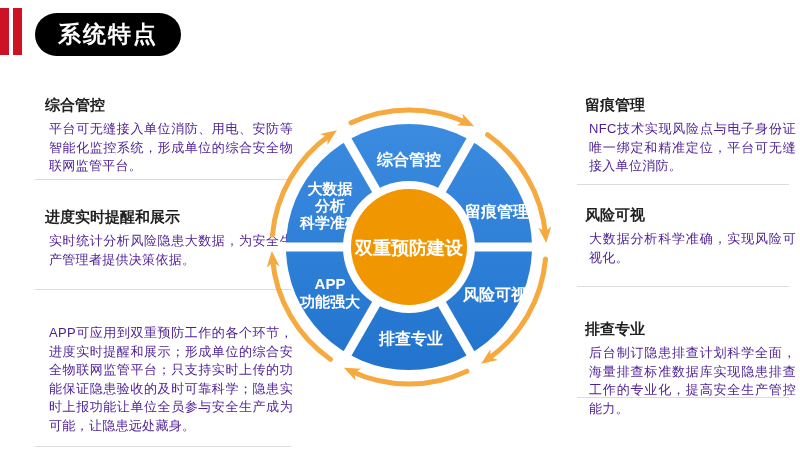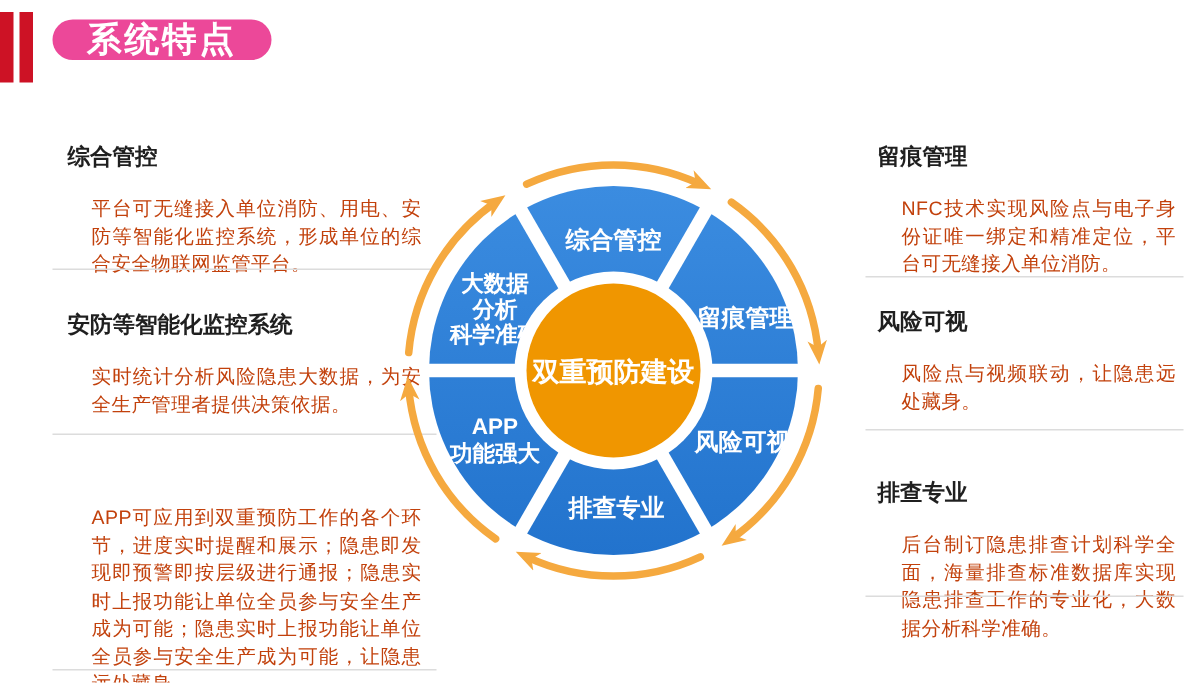--- a/index.html
+++ b/index.html
@@ -6,33 +6,33 @@
   body{
     width:800px;height:455px;position:relative;overflow:hidden;
     background:#ffffff;
     font-family:"Liberation Sans","DejaVu Sans",sans-serif;
   }
   
   .hbar{position:absolute;background:#cd1225;}
   .hbar1{left:0;top:8px;width:9px;height:47px;}
   .hbar2{left:13px;top:8px;width:9px;height:47px;}
   .title-pill{
-    position:absolute;left:35px;top:13px;width:146px;height:27px;
-    background:#ec4899;border-radius:22px;
+    position:absolute;left:35px;top:13px;width:146px;height:43px;
+    background:#000000;border-radius:22px;
     display:flex;align-items:center;justify-content:center;
     color:#ffffff;font-size:23px;font-weight:bold;letter-spacing:2px;
   }
   
   .feature{position:absolute;}
   .feature h3{
     margin:0 0 6px 0;font-size:15px;line-height:18px;
     color:#1f1f1f;font-weight:bold;
   }
   .feature p{
-    margin:16px;font-size:13px;line-height:18.5px;color:#c2410c;
+    margin:4px;font-size:13px;line-height:18.5px;color:#4c1d95;
     letter-spacing:0.3px;text-align:justify;
   }
   .leftcol{left:45px;width:252px;}
   .rightcol{left:585px;width:215px;}
   .divider{position:absolute;height:1px;background:#dcdcdc;}
   .dvl{left:35px;width:256px;}
   .dvr{left:577px;width:212px;}
   
   .wheel{position:absolute;left:254px;top:92px;width:310px;height:310px;}
   .seg-label{fill:#ffffff;font-weight:bold;font-size:16px;text-anchor:middle;
@@ -51,45 +51,45 @@
   <span>系统特点</span>
 </div>
 
 <div class="feature leftcol" style="top:96px">
   <h3>综合管控</h3>
   <p>平台可无缝接入单位消防、用电、安防等智能化监控系统，形成单位的综合安全物联网监管平台。</p>
 </div>
 <div class="divider dvl" style="top:179px"></div>
 
 <div class="feature leftcol" style="top:208px">
-  <h3>安防等智能化监控系统</h3>
+  <h3>进度实时提醒和展示</h3>
   <p>实时统计分析风险隐患大数据，为安全生产管理者提供决策依据。</p>
 </div>
 <div class="divider dvl" style="top:289px"></div>
 
 <div class="feature leftcol" style="top:320px">
-  <p>APP可应用到双重预防工作的各个环节，进度实时提醒和展示；隐患即发现即预警即按层级进行通报；隐患实时上报功能让单位全员参与安全生产成为可能；隐患实时上报功能让单位全员参与安全生产成为可能，让隐患远处藏身。</p>
+  <p>APP可应用到双重预防工作的各个环节，进度实时提醒和展示；形成单位的综合安全物联网监管平台；只支持实时上传的功能保证隐患验收的及时可靠科学；隐患实时上报功能让单位全员参与安全生产成为可能，让隐患远处藏身。</p>
 </div>
 <div class="divider dvl" style="top:446px"></div>
 
 <div class="feature rightcol" style="top:96px">
   <h3>留痕管理</h3>
   <p>NFC技术实现风险点与电子身份证唯一绑定和精准定位，平台可无缝接入单位消防。</p>
 </div>
 <div class="divider dvr" style="top:184px"></div>
 
 <div class="feature rightcol" style="top:206px">
   <h3>风险可视</h3>
-  <p>风险点与视频联动，让隐患远处藏身。</p>
+  <p>大数据分析科学准确，实现风险可视化。</p>
 </div>
 <div class="divider dvr" style="top:286px"></div>
 
 <div class="feature rightcol" style="top:320px">
   <h3>排查专业</h3>
-  <p>后台制订隐患排查计划科学全面，海量排查标准数据库实现隐患排查工作的专业化，大数据分析科学准确。</p>
+  <p>后台制订隐患排查计划科学全面，海量排查标准数据库实现隐患排查工作的专业化，提高安全生产管控能力。</p>
 </div>
 <div class="divider dvr" style="top:397px"></div>
 
 <svg class="wheel" viewBox="0 0 310 310">
   <defs>
     <linearGradient id="bluegrad" x1="0" y1="0" x2="0" y2="1">
       <stop offset="0" stop-color="#3b8ce0"></stop>
       <stop offset="1" stop-color="#2273cd"></stop>
     </linearGradient>
     <marker id="ah" orient="auto" markerUnits="userSpaceOnUse" markerWidth="18" markerHeight="18" refX="8" refY="8">

